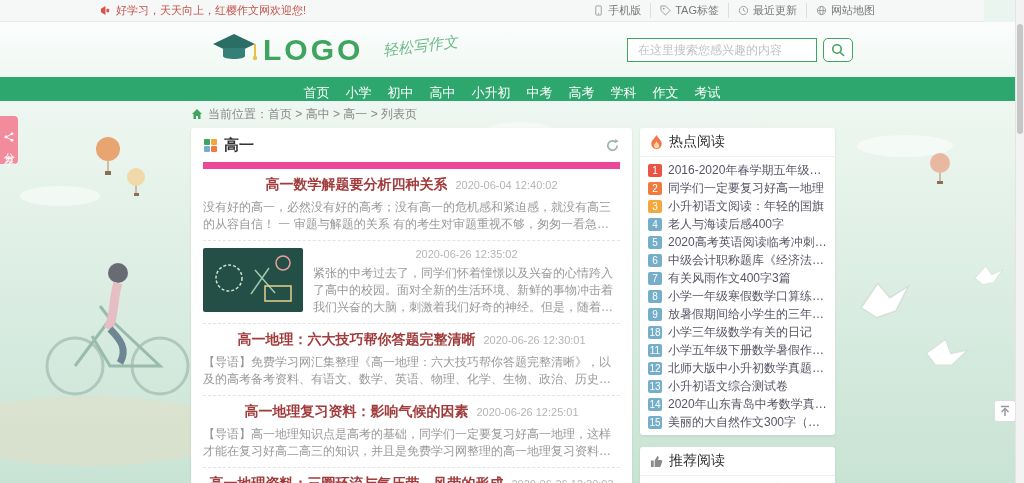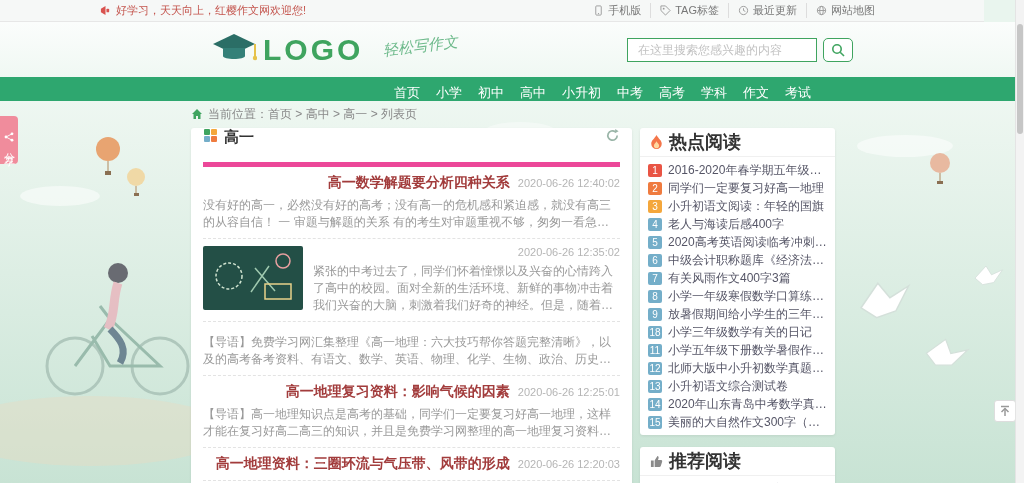--- a/index.html
+++ b/index.html
@@ -38,64 +38,64 @@
   }
   .search-input::placeholder{color:#c2c2c2}
   .search-btn{
     width:30px;height:24px;border:1px solid #3fa45f;border-radius:5px;background:#fff;
     display:flex;align-items:center;justify-content:center;cursor:pointer;padding:0;
   }
   
   .nav{
     position:absolute;left:0;top:77px;width:1024px;height:24px;background:#2ea76f;z-index:10;
   }
-  .nav-inner{width:642px;margin:0 auto;height:24px;display:flex;justify-content:flex-end;align-items:center;padding:16px 14px;box-sizing:border-box}
+  .nav-inner{width:642px;margin:0 auto;height:24px;display:flex;justify-content:center;align-items:center;padding:16px 14px;box-sizing:border-box}
   .nav-item{color:#fff;font-size:13px;text-decoration:none;padding:3px 8px;cursor:pointer;white-space:nowrap}
   
   .bg{
     position:absolute;left:0;top:101px;width:1024px;height:382px;
     background:linear-gradient(180deg,#eef7f1 0%,#ddeee4 45%,#c8e3d4 100%);z-index:1;
   }
   .bg svg{position:absolute;left:0;top:0}
   
   .breadcrumb{
     position:absolute;left:191px;top:106px;height:16px;display:flex;align-items:center;gap:5px;
     font-size:12px;color:#888;z-index:5;
   }
   
   .main-card{
     position:absolute;left:191px;top:128px;width:441px;height:560px;
     background:#fff;border-radius:3px;box-shadow:0 1px 3px rgba(0,0,0,.08);
     z-index:5;box-sizing:border-box;padding:0 12px;
   }
   .card-head{
-    height:34px;display:flex;align-items:flex-start;border-bottom:5px solid #ec4899;gap:6px;
+    height:34px;display:flex;align-items:center;border-bottom:7px solid #ec4899;gap:6px;
   }
   .card-title{font-size:15px;font-weight:bold;color:#333;flex:1}
   .refresh-btn{cursor:pointer;display:flex;align-items:center}
   .article{padding:7px 0;border-bottom:1px dashed #e3e3e3}
   .article-main{display:flex;gap:10px}
   .article-thumb{width:100px;height:64px;border-radius:2px;overflow:hidden;flex-shrink:0;cursor:pointer}
   .article-body{flex:1;min-width:0}
-  .article-head{display:flex;align-items:baseline;justify-content:flex-end;gap:8px}
+  .article-head{display:flex;align-items:baseline;justify-content:center;gap:8px}
   .article-title{
     font-size:14px;font-weight:bold;color:#a23c3c;text-decoration:none;cursor:pointer;
     white-space:nowrap;overflow:hidden;text-overflow:ellipsis;
   }
   .article-date{font-size:11px;color:#b5b5b5;white-space:nowrap;flex-shrink:0}
   .snippet{
     margin:5px 0 0 0;font-size:12px;color:#999;line-height:17px;
     display:-webkit-box;-webkit-line-clamp:2;-webkit-box-orient:vertical;overflow:hidden;
   }
   .article:has(.article-thumb) .snippet{-webkit-line-clamp:3}
   
   .sidebar{position:absolute;left:640px;top:128px;width:195px;z-index:5}
   .side-box{background:#fff;border-radius:3px;box-shadow:0 1px 3px rgba(0,0,0,.08);margin-bottom:12px;overflow:hidden}
   .side-head{height:28px;display:flex;align-items:center;gap:6px;padding:0 10px;border-bottom:1px solid #f0f0f0}
-  .side-title{font-size:18px;font-weight:bold;color:#333}
+  .side-title{font-size:14px;font-weight:normal;color:#333}
   .side-list{list-style:none;margin:0;padding:4px 8px}
   .side-item{height:18px;display:flex;align-items:center;gap:6px;cursor:pointer}
   .rank{
     width:14px;height:13px;line-height:13px;border-radius:2px;flex-shrink:0;
     font-size:10px;color:#fff;text-align:center;background:#74aec9;
   }
   .rank-1{background:#e95444}.rank-2{background:#ef7b3f}.rank-3{background:#f4a73c}.rank-4{background:#74aec9}
   .side-item-text{font-size:12px;color:#556;white-space:nowrap;overflow:hidden;text-overflow:ellipsis}
   
   .share-tab{
@@ -270,21 +270,21 @@
     </span>
   </div>
   <div>
 
   <div class="article">
         <div class="article-main">
 
           <div class="article-body">
             <div class="article-head">
               <a class="article-title">高一数学解题要分析四种关系</a>
-              <span class="article-date">2020-06-26 12:40:02</span>
+              <span class="article-date">2020-06-04 12:40:02</span>
             </div>
             <p class="snippet">没有好的高一，必然没有好的高考；没有高一的危机感和紧迫感，就没有高三的从容自信！ 一 审题与解题的关系 有的考生对审题重视不够，匆匆一看急于下笔，以致题目中的...</p>
           </div>
         </div>
       </div>
       <div class="article">
         <div class="article-main">
           <div class="article-thumb">
             <svg width="100" height="64" viewBox="0 0 100 64">
               <rect width="100" height="64" fill="#234f46"></rect>
@@ -299,20 +299,24 @@
               <span class="article-date">2020-06-26 12:35:02</span>
             </div>
             <p class="snippet">紧张的中考过去了，同学们怀着憧憬以及兴奋的心情跨入了高中的校园。面对全新的生活环境、新鲜的事物冲击着我们兴奋的大脑，刺激着我们好奇的神经。但是，随着时间的流逝，随...</p>
           </div>
         </div>
       </div>
       <div class="article">
         <div class="article-main">
 
           <div class="article-body">
+            <div class="article-head">
+              <a class="article-title">高一地理：六大技巧帮你答题完整清晰</a>
+              <span class="article-date">2020-06-26 12:30:01</span>
+            </div>
             <p class="snippet">【导语】免费学习网汇集整理《高一地理：六大技巧帮你答题完整清晰》，以及的高考备考资料、有语文、数学、英语、物理、化学、生物、政治、历史、地理、文综、理综复习…</p>
           </div>
         </div>
       </div>
       <div class="article">
         <div class="article-main">
 
           <div class="article-body">
             <div class="article-head">
               <a class="article-title">高一地理复习资料：影响气候的因素</a>

